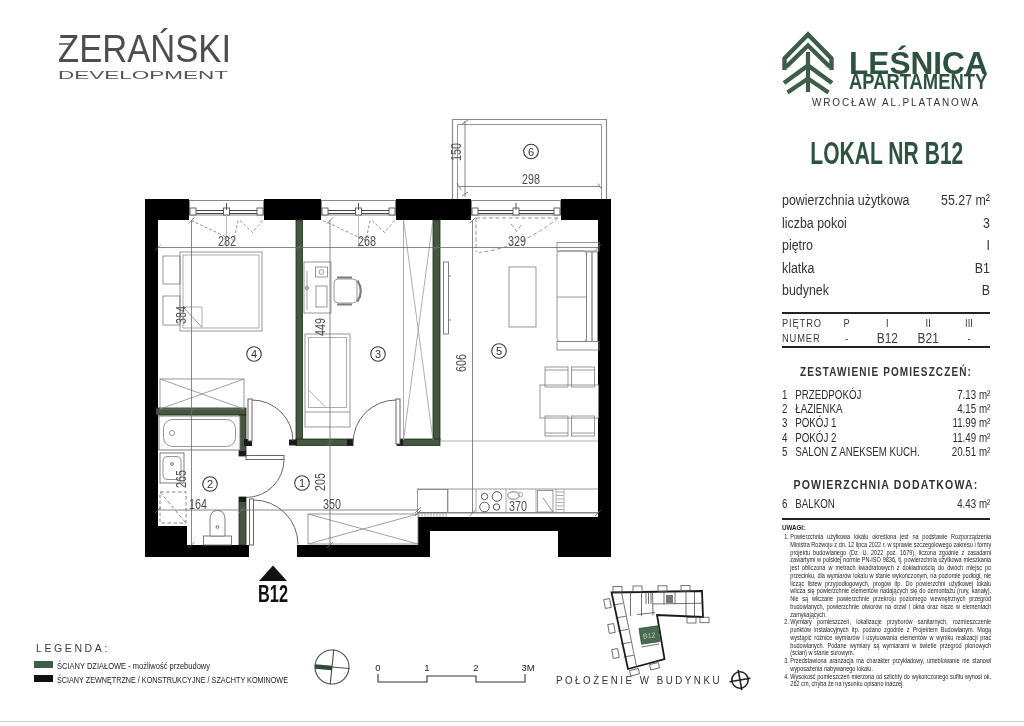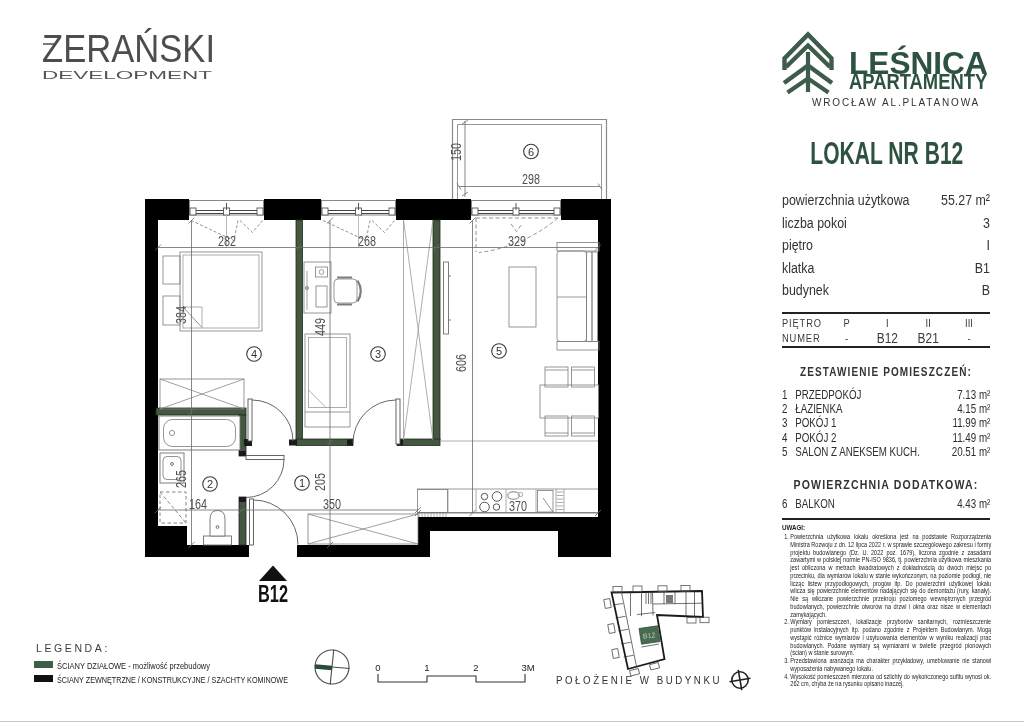--- a/index.html
+++ b/index.html
@@ -4,21 +4,21 @@
 <style>
   html,body{margin:0;padding:0;}
   body{width:1024px;height:726px;background:#ffffff;position:relative;overflow:hidden;
        font-family:"Liberation Sans", sans-serif;}
   .abs{position:absolute;}
   svg text{font-family:"Liberation Sans", sans-serif;}
 </style>
 </head>
 <body>
 
-<div class="abs" style="left:42px;top:24px;width:200px;height:60px;">
+<div class="abs" style="left:58px;top:24px;width:200px;height:60px;">
 <svg width="200" height="60" viewBox="0 0 200 60">
   <text x="0" y="38" font-size="39" fill="#4d4d4d" textLength="173" lengthAdjust="spacingAndGlyphs">ZERAŃSKI</text>
   <line x1="1" y1="20" x2="14" y2="20" stroke="#4d4d4d" stroke-width="1.5"></line>
   <text x="0" y="54.5" font-size="10.5" fill="#555" textLength="170" lengthAdjust="spacingAndGlyphs">DEVELOPMENT</text>
 </svg>
 </div>
 
 <div class="abs" style="left:780px;top:29px;width:66px;height:72px;">
 <svg width="66" height="72" viewBox="0 0 66 72">
   <g stroke="#3d5c49" fill="none">

